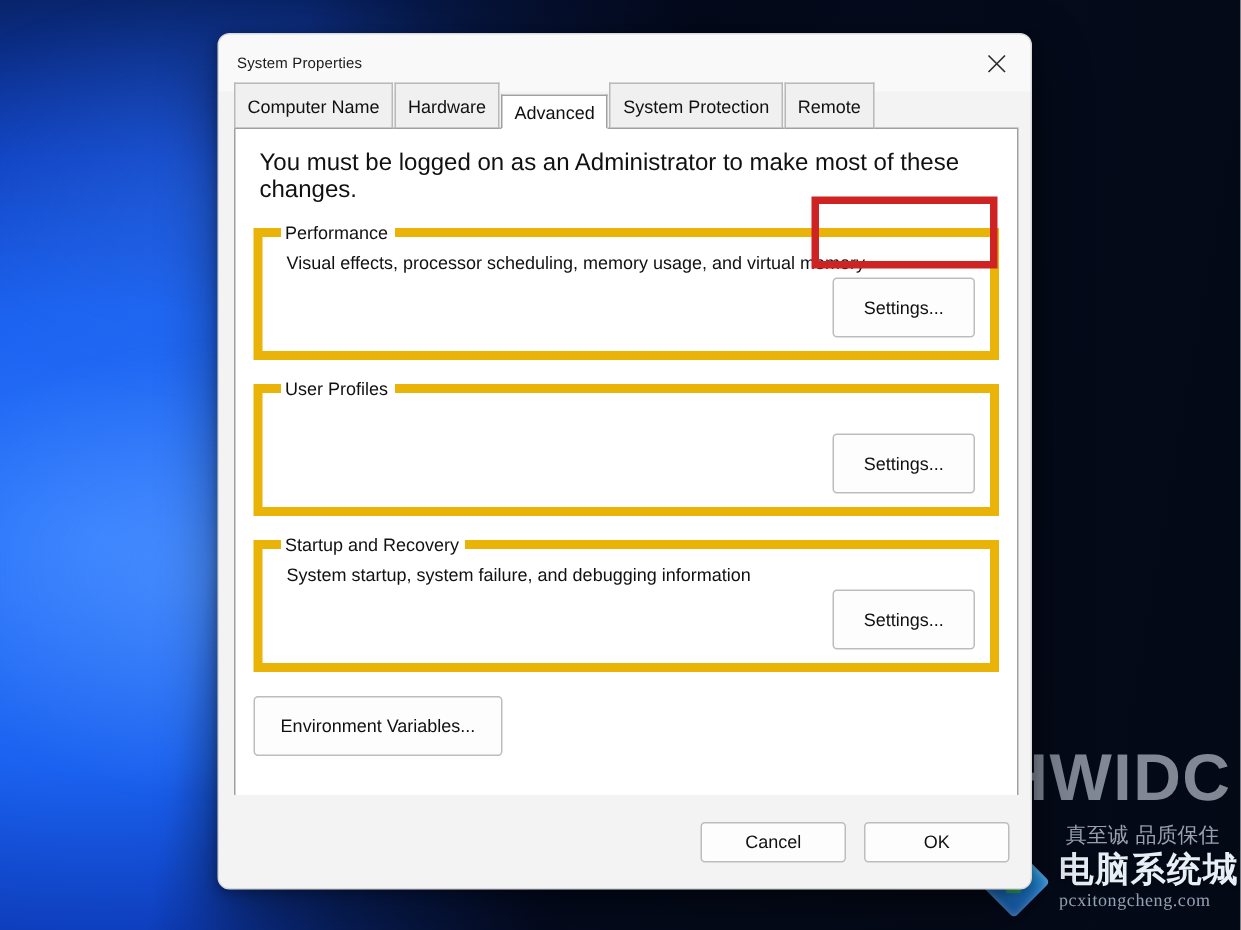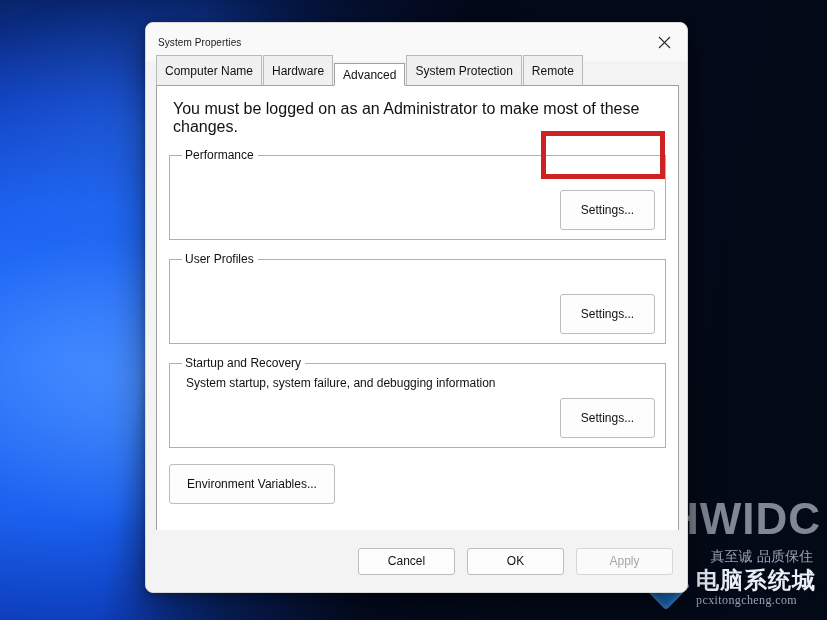--- a/index.html
+++ b/index.html
@@ -83,22 +83,22 @@
     color: rgba(206,214,226,0.62);
     user-select: none; white-space: nowrap;
   }
   #wm-slogan {
     position: absolute; right: 14px; top: 548px;
     font-family: "DejaVu Sans", sans-serif;
     font-size: 14px; color: rgba(212,220,232,0.72);
     white-space: nowrap; user-select: none;
   }
   #wm-logo {
-    position: absolute; right: 11px; top: 569px;
-    display: flex; gap: 11px;
+    position: absolute; right: 1px; top: 569px;
+    display: flex; align-items: center; gap: 11px;
     user-select: none;
   }
   #wm-logo .diamond {
     width: 34px; height: 34px;
     background: linear-gradient(145deg, #39c4f0 0%, #1f7fd6 55%, #1356a8 100%);
     transform: rotate(45deg);
     border-radius: 3px;
     position: relative; flex: 0 0 auto;
     margin-right: 2px;
     box-shadow: inset 0 0 6px rgba(255,255,255,.35);
@@ -193,21 +193,21 @@
     height: 466px;
     padding: 10px 12px 0 12px;
     position: relative;
   }
   #admin-note {
     font-size: 16px; color: #111;
     margin: 4px 0 12px 4px;
   }
 
   fieldset.group {
-    border: 1px solid #eab308;
+    border: 6px solid #eab308;
     border-radius: 0;
     margin: 0 0 12px 0;
     padding: 2px 10px 10px 10px;
     position: relative;
     height: 92px;
   }
   fieldset.group legend {
     font-size: 12px; color: #111;
     padding: 0 4px 0 3px;
     margin-left: 2px;
@@ -318,20 +318,21 @@
           <span>Remote</span>
         </div>
     </div>
 
     <div id="tabpage">
 
       <div id="admin-note">You must be logged on as an Administrator to make most of these changes.</div>
 
       <fieldset class="group">
         <legend>Performance</legend>
+        <div class="group-desc">Visual effects, processor scheduling, memory usage, and virtual memory</div>
         <div class="group-btn-row">
           <button class="btn">Settings...</button>
         </div>
       </fieldset>
 
       <fieldset class="group">
         <legend>User Profiles</legend>
         <div class="group-btn-row">
           <button class="btn">Settings...</button>
         </div>
@@ -348,17 +349,16 @@
       <div id="envvar-row">
         <button class="btn" id="envvar-btn">Environment Variables...</button>
       </div>
 
       <div id="highlight-box" style="border-color: rgb(207, 34, 34);"></div>
     </div>
 
     <div id="footer">
       <button class="btn">Cancel</button>
       <button class="btn">OK</button>
-      <button class="btn" disabled="">Apply</button>
     </div>
 
   </div>
 </div>
 
 </body></html>

